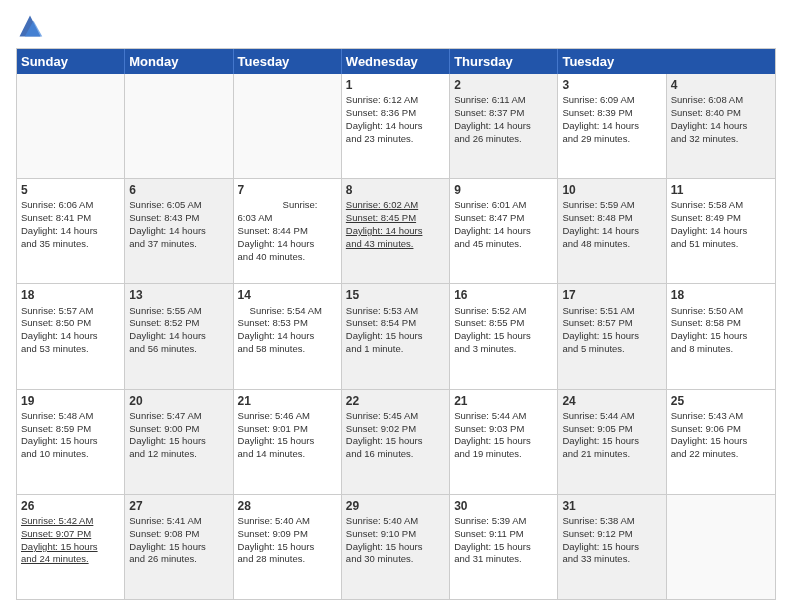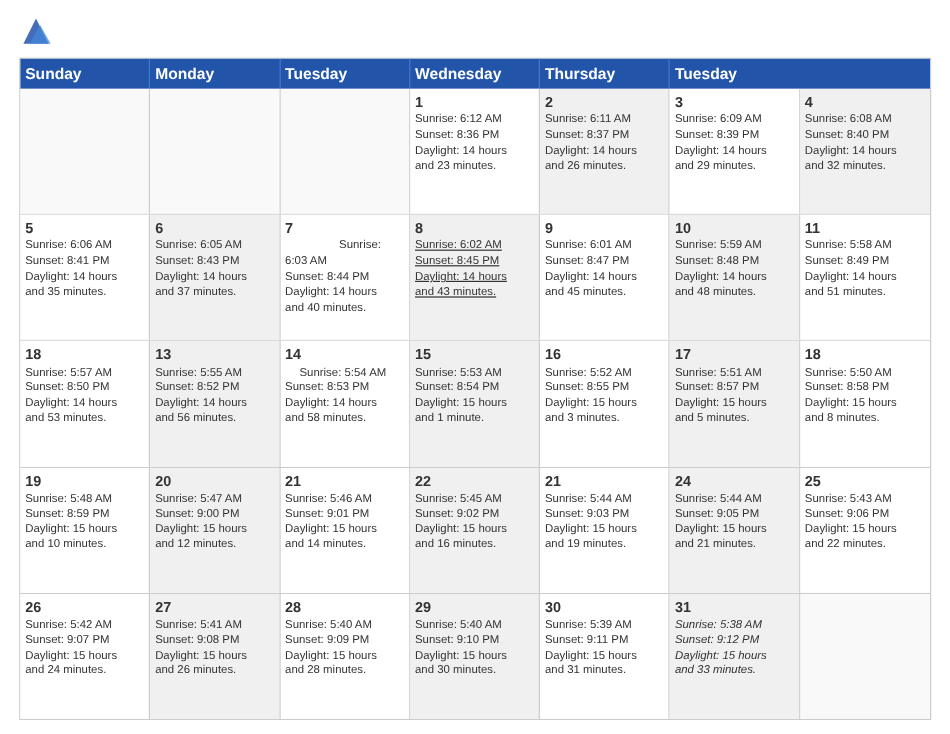--- a/index.html
+++ b/index.html
@@ -237,41 +237,41 @@
           <div class="cal-cell shaded"><span class="day-num">24</span><span style="white-space: pre-line;">Sunrise: 5:44 AM
 Sunset: 9:05 PM
 Daylight: 15 hours
 and 21 minutes.</span></div>
           <div class="cal-cell"><span class="day-num">25</span><span style="white-space: pre-line;">Sunrise: 5:43 AM
 Sunset: 9:06 PM
 Daylight: 15 hours
 and 22 minutes.</span></div>
         </div>
         <div class="cal-row">
-          <div class="cal-cell"><span class="day-num">26</span><span style="white-space: pre-line;">Sunrise: 5:42 AM
+          <div class="cal-cell"><span class="day-num">26</span><span style="white-space: pre-line; text-decoration: underline;">Sunrise: 5:42 AM
 Sunset: 9:07 PM
 Daylight: 15 hours
 and 24 minutes.</span></div>
           <div class="cal-cell shaded"><span class="day-num">27</span><span style="white-space: pre-line;">Sunrise: 5:41 AM
 Sunset: 9:08 PM
 Daylight: 15 hours
 and 26 minutes.</span></div>
           <div class="cal-cell"><span class="day-num">28</span><span style="white-space: pre-line;">Sunrise: 5:40 AM
 Sunset: 9:09 PM
 Daylight: 15 hours
 and 28 minutes.</span></div>
           <div class="cal-cell shaded"><span class="day-num">29</span><span style="white-space: pre-line;">Sunrise: 5:40 AM
 Sunset: 9:10 PM
 Daylight: 15 hours
 and 30 minutes.</span></div>
           <div class="cal-cell"><span class="day-num">30</span><span style="white-space: pre-line;">Sunrise: 5:39 AM
 Sunset: 9:11 PM
 Daylight: 15 hours
 and 31 minutes.</span></div>
-          <div class="cal-cell shaded"><span class="day-num">31</span><span style="white-space: pre-line; font-style: italic;">Sunrise: 5:38 AM
+          <div class="cal-cell shaded"><span class="day-num">31</span><span style="white-space: pre-line;">Sunrise: 5:38 AM
 Sunset: 9:12 PM
 Daylight: 15 hours
 and 33 minutes.</span></div>
           <div class="cal-cell empty"></div>
         </div>
       </div>
   </div>
 </div>
 
 </body></html>

